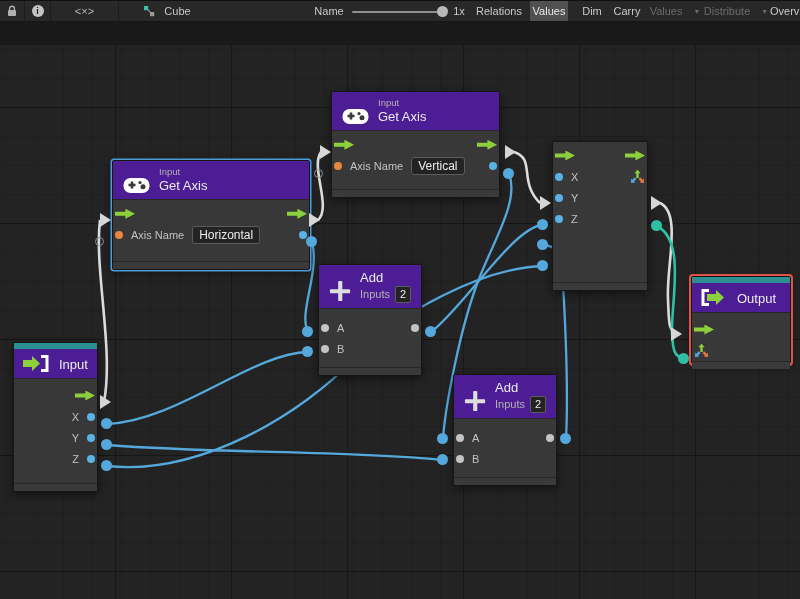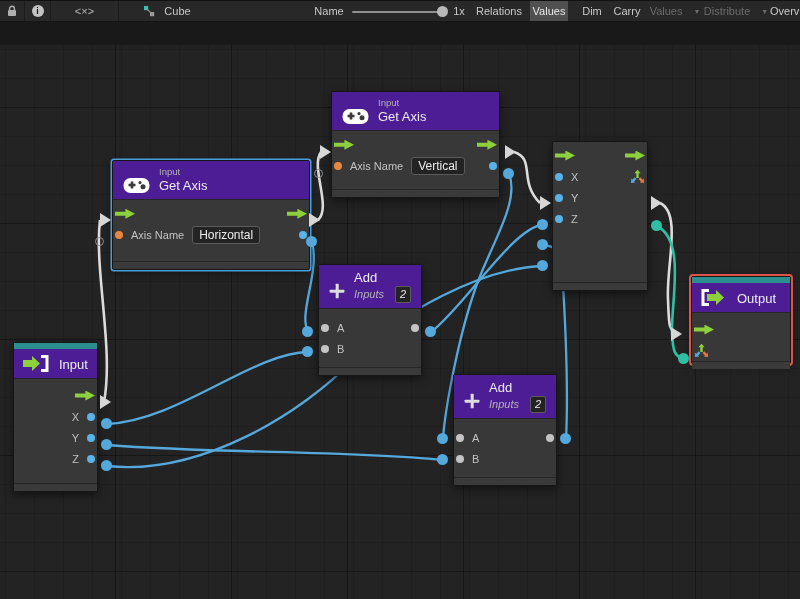--- a/index.html
+++ b/index.html
@@ -56,21 +56,21 @@
   .node.selected { box-shadow:0 0 0 1.5px #4a9edc, 0 3px 8px rgba(0,0,0,0.5); }
   .node.droptarget { box-shadow:0 0 0 2px #e0534a, 0 3px 8px rgba(0,0,0,0.5); }
   .tealstrip { height:6px; background:#2b8f8f; flex:0 0 auto; }
   .node-header {
     display:flex; align-items:flex-end; gap:9px; padding:5px 10px;
     background:#4c1d95; border-bottom:1px solid #262626; flex:0 0 auto;
   }
   .hd-titles { display:flex; flex-direction:column; line-height:1.25; }
   .hd-cat { font-size:9.5px; color:#b2b2b2; }
   .hd-title { font-size:13px; color:#ececec; }
-  .hd-inline { display:flex; align-items:center; gap:11px;font-style:italic; }
+  .hd-inline { display:flex; align-items:center; gap:5px; }
   .count-box {
     min-width:16px; height:17px; padding:0 3px; background:#232323;
     border:1px solid #5c5c5c; border-radius:2px; color:#e8e8e8;
     font-size:11px; display:flex; align-items:center; justify-content:center;
   }
   .node-body { display:flex; flex-direction:column; padding-top:3px; }
   .prow { display:flex; align-items:center; height:21px; padding:0 2px; gap:8px; }
   .prow .sp { flex:1; }
   .plabel { font-size:11px; color:#c2c2c2; }
   .valuebox {

